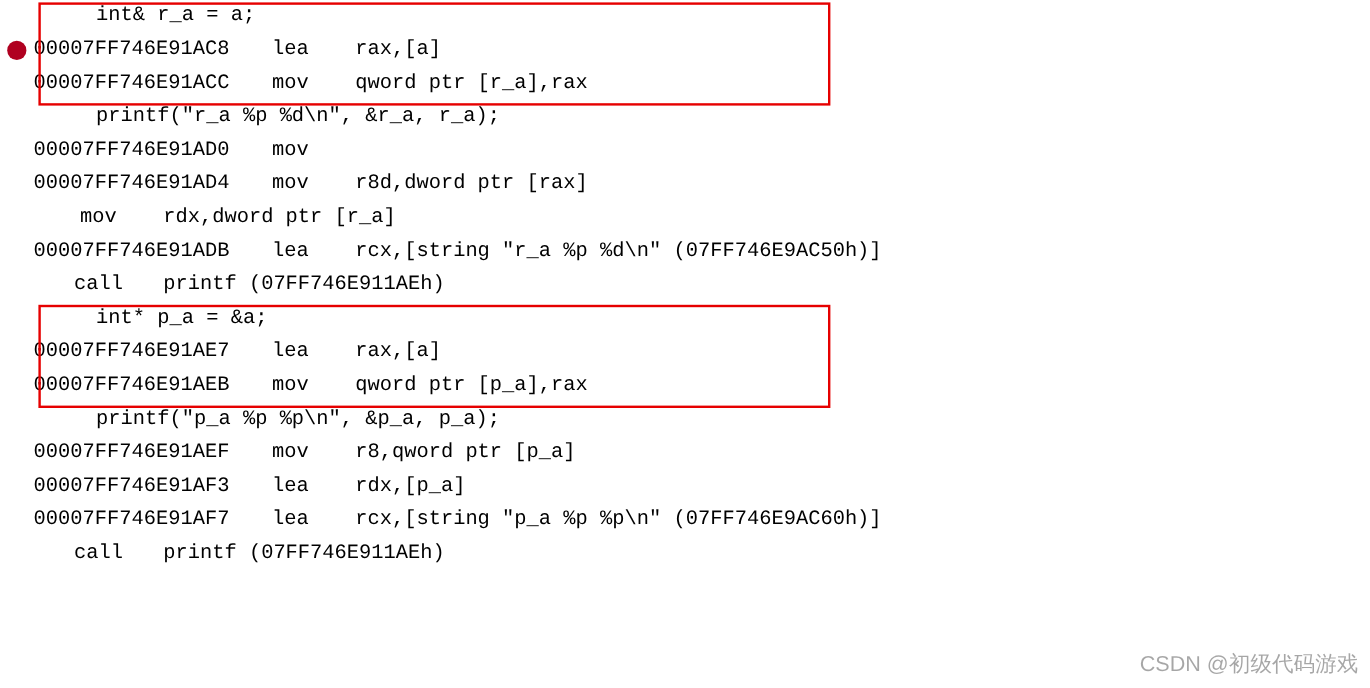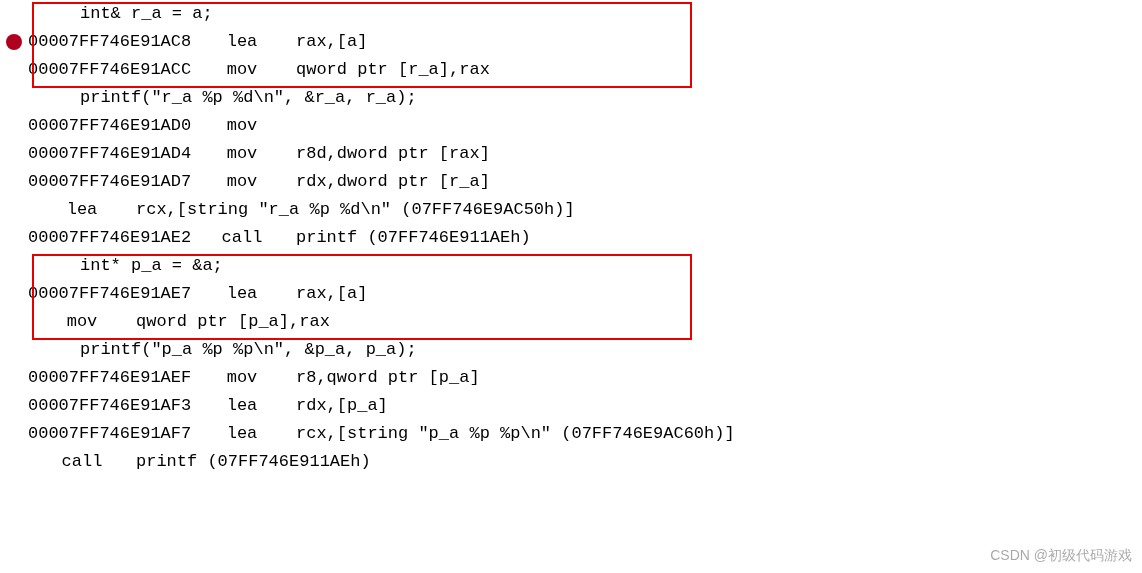--- a/index.html
+++ b/index.html
@@ -43,40 +43,40 @@
   position: absolute;
   border: 2px solid #e60000;
   pointer-events: none;
 }
 .watermark {
   position: absolute;
   right: 10px;
   bottom: 8px;
   color: rgba(0,0,0,0.35);
   font-family: sans-serif;
-  font-size: 14px;
+  font-size: 18px;
 }
 </style>
 </head>
 <body>
 
 <div class="code-area" id="code-area">
     <div class="line source-line"><span>int&amp; r_a = a;</span></div>
     <div class="breakpoint" style="top: 28px;"></div>
     <div class="line asm-line"><span class="addr">00007FF746E91AC8</span><span class="mnem">lea</span><span class="ops">rax,[a]</span></div>
     <div class="line asm-line"><span class="addr">00007FF746E91ACC</span><span class="mnem">mov</span><span class="ops">qword ptr [r_a],rax</span></div>
     <div class="line source-line"><span>printf("r_a %p %d\n", &amp;r_a, r_a);</span></div>
     <div class="line asm-line"><span class="addr">00007FF746E91AD0</span><span class="mnem">mov</span></div>
     <div class="line asm-line"><span class="addr">00007FF746E91AD4</span><span class="mnem">mov</span><span class="ops">r8d,dword ptr [rax]</span></div>
-    <div class="line asm-line"><span class="addr">00007FF746E91AD7</span><span class="mnem">mov</span><span class="ops">rdx,dword ptr [r_a]</span></div>
-    <div class="line asm-line"><span class="mnem">lea</span><span class="ops">rcx,[string "r_a %p %d\n" (07FF746E9AC50h)]</span></div>
-    <div class="line asm-line"><span class="addr">00007FF746E91AE2</span><span class="mnem">call</span><span class="ops">printf (07FF746E911AEh)</span></div>
+    <div class="line asm-line"><span class="mnem">mov</span><span class="ops">rdx,dword ptr [r_a]</span></div>
+    <div class="line asm-line"><span class="addr">00007FF746E91ADB</span><span class="mnem">lea</span><span class="ops">rcx,[string "r_a %p %d\n" (07FF746E9AC50h)]</span></div>
+    <div class="line asm-line"><span class="mnem">call</span><span class="ops">printf (07FF746E911AEh)</span></div>
     <div class="line source-line"><span>int* p_a = &amp;a;</span></div>
     <div class="line asm-line"><span class="addr">00007FF746E91AE7</span><span class="mnem">lea</span><span class="ops">rax,[a]</span></div>
-    <div class="line asm-line"><span class="mnem">mov</span><span class="ops">qword ptr [p_a],rax</span></div>
+    <div class="line asm-line"><span class="addr">00007FF746E91AEB</span><span class="mnem">mov</span><span class="ops">qword ptr [p_a],rax</span></div>
     <div class="line source-line"><span>printf("p_a %p %p\n", &amp;p_a, p_a);</span></div>
     <div class="line asm-line"><span class="addr">00007FF746E91AEF</span><span class="mnem">mov</span><span class="ops">r8,qword ptr [p_a]</span></div>
     <div class="line asm-line"><span class="addr">00007FF746E91AF3</span><span class="mnem">lea</span><span class="ops">rdx,[p_a]</span></div>
     <div class="line asm-line"><span class="addr">00007FF746E91AF7</span><span class="mnem">lea</span><span class="ops">rcx,[string "p_a %p %p\n" (07FF746E9AC60h)]</span></div>
     <div class="line asm-line"><span class="mnem">call</span><span class="ops">printf (07FF746E911AEh)</span></div>
   </div>
 
 <div class="watermark">CSDN @初级代码游戏</div>
 
 <div class="red-box" style="top: 2px; left: 32px; width: 660px; height: 86px;"></div>

